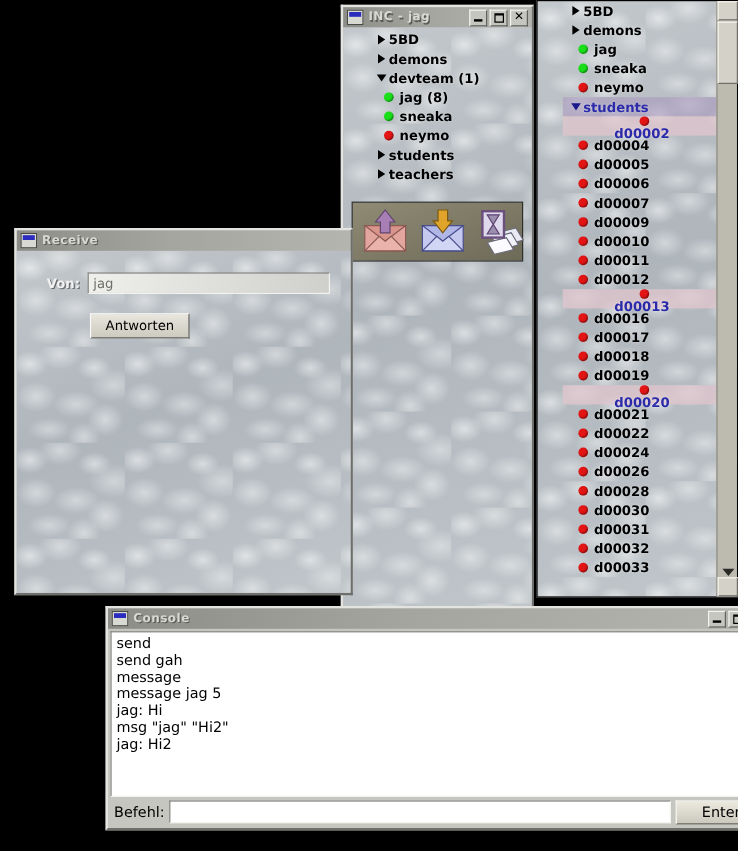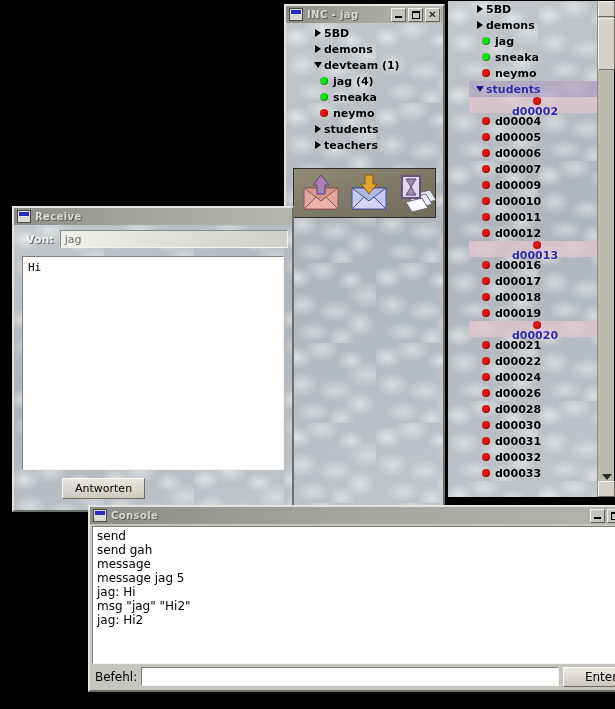--- a/index.html
+++ b/index.html
@@ -144,21 +144,21 @@
   .toolbar{
     position:absolute;
     border:1px solid #2e2e2a;
     background:linear-gradient(160deg,#8f8b74,#6d6a58);
     display:flex;align-items:center;gap:6px;
     padding:4px 6px;box-sizing:border-box;
   }
   .tbicon{width:42px;height:38px;position:relative;}
 
   
-  .recv-body{flex:1 1 auto;display:flex;flex-direction:column;padding:4px;box-sizing:border-box;}
+  .recv-body{flex:1 1 auto;display:flex;flex-direction:column;padding:17px;box-sizing:border-box;}
   .field-row{display:flex;align-items:center;height:20px;flex:0 0 20px;margin-bottom:7px;}
   .field-label{
     font-size:11px;font-weight:bold;color:#f2f2f2;
     text-shadow:1px 1px 0 #6b6b6b;
     padding:0 6px 0 8px;white-space:nowrap;
     font-family:"DejaVu Sans", sans-serif;
   }
   .field-input{
     flex:1 1 auto;height:18px;box-sizing:border-box;
     background:linear-gradient(to right,#efefeb 0%,#dcdcd8 60%,#cfcfcb 100%);
@@ -389,21 +389,21 @@
           <div class="trow grp">
             <span class="arrow r"></span>
             <span class="lbl">demons</span>
           </div>
           <div class="trow grp">
             <span class="arrow d"></span>
             <span class="lbl">devteam (1)</span>
           </div>
           <div class="trow">
             <span class="bullet on"></span>
-            <span class="lbl">jag (4)</span>
+            <span class="lbl">jag (8)</span>
           </div>
           <div class="trow">
             <span class="bullet on"></span>
             <span class="lbl">sneaka</span>
           </div>
           <div class="trow">
             <span class="bullet off"></span>
             <span class="lbl">neymo</span>
           </div>
           <div class="trow grp">
@@ -439,32 +439,31 @@
             <polygon points="10,28 26,24 32,34 16,38" fill="#fafaff" stroke="#6b6b7a" stroke-width="1"></polygon>
             <rect x="6" y="2" width="18" height="22" fill="#ded9ec" stroke="#6b4f7d" stroke-width="2"></rect>
             <polygon points="10,5 20,5 15,13 20,21 10,21 15,13" fill="#9b8fb0" stroke="#5f4470" stroke-width="1"></polygon>
           </svg>
         </div>
       </div>
     </div>
   </div>
 </div>
 
-<div class="win" style="left:12px;top:206px;width:282px;height:306px;">
+<div class="win" style="left:12px;top:190px;width:282px;height:306px;">
   <div class="win-frame">
     <div class="titlebar">
       <div class="tb-icon"></div>
       <div class="tb-title">Receive</div>
     </div>
     <div class="recv-body water">
       <div class="field-row">
         <div class="field-label">Von:</div>
         <div class="field-input">jag</div>
       </div>
-      <div class="msg-area">Hi</div>
       <div class="btn-row">
         <div class="btn">Antworten</div>
       </div>
     </div>
   </div>
 </div>
 
 <div class="win" style="left:88px;top:505px;width:556px;height:187px;">
   <div class="win-frame">
     <div class="titlebar">

